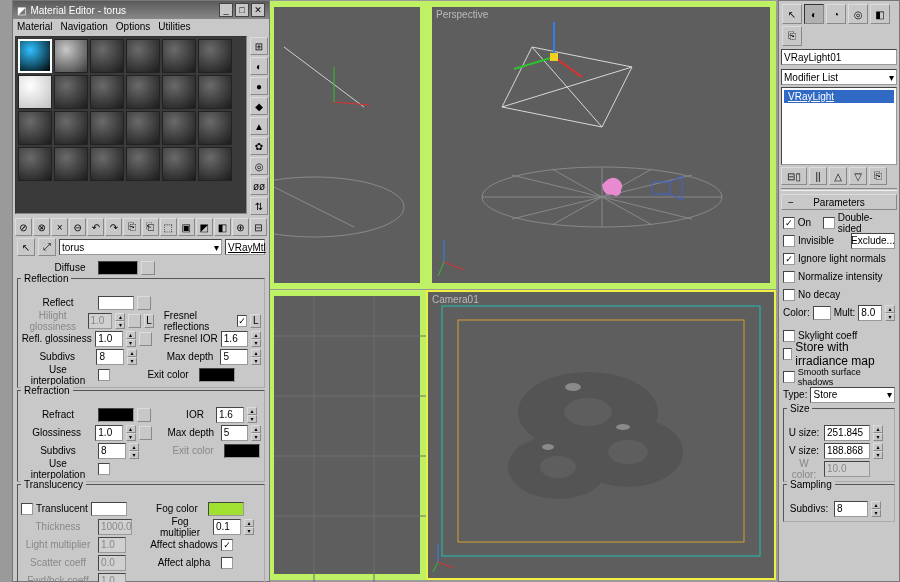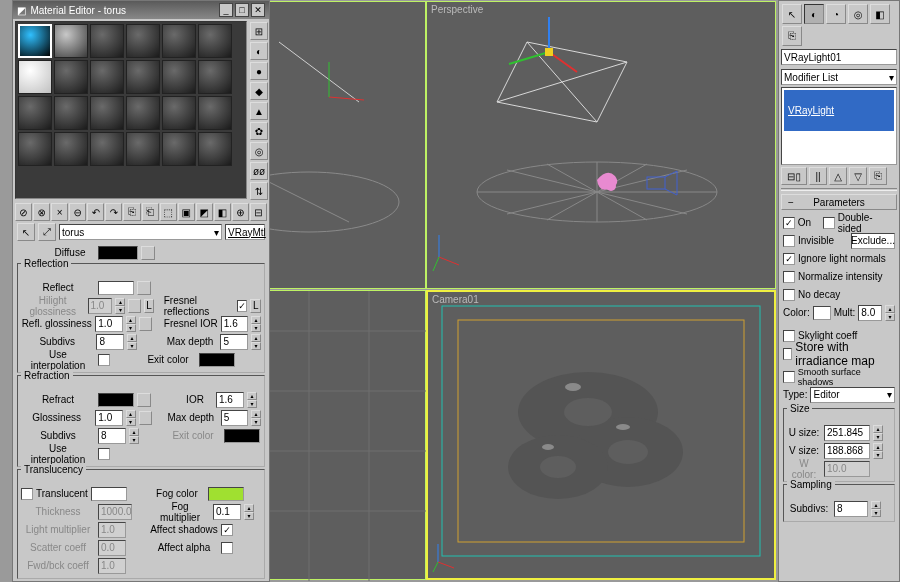--- a/index.html
+++ b/index.html
@@ -1,21 +1,21 @@
 <!DOCTYPE html>
 <html><head>
 <meta charset="utf-8">
 <style>
 * { margin:0; padding:0; box-sizing:border-box; font-family:"Tahoma",sans-serif; font-size:10px; }
 body { background:#9a9a9a; width:900px; height:582px; overflow:hidden; position:relative; color:#000; }
 .panel { background:#c8c8c8; border:1px solid #777; }
 .titlebar { height:18px; background:linear-gradient(#5a5a5a,#888); color:#fff; display:flex; align-items:center; padding:0 4px; }
 .titlebar .spacer { flex:1; }
 .titlebar .btn { width:14px; height:14px; background:#c8c8c8; border:1px solid #444; margin-left:2px; display:flex; align-items:center; justify-content:center; font-size:9px; color:#000; }
-.viewport { background:#5e5e5e; border:1px solid #bef264; position:relative; }
+.viewport { background:#5e5e5e; border:6px solid #bef264; position:relative; }
 .viewport-label { position:absolute; top:2px; left:4px; color:#bbb; font-size:10px; }
 .btn-sm { width:18px; height:18px; background:#c8c8c8; border:1px outset #ddd; display:inline-flex; align-items:center; justify-content:center; }
 .field { height:16px; background:#fff; border:1px inset #999; padding:0 2px; display:inline-flex; align-items:center; }
 .field.dis { background:#d0d0d0; color:#888; }
 .spinner-pair { display:inline-flex; flex-direction:column; vertical-align:middle; }
 .spinner-pair span { width:10px; height:8px; background:#c8c8c8; border:1px outset #ddd; font-size:6px; line-height:6px; text-align:center; }
 .ck { width:12px; height:12px; background:#fff; border:1px inset #999; display:inline-flex; align-items:center; justify-content:center; font-size:9px; }
 .dropdown { height:16px; background:#fff; border:1px inset #999; display:inline-flex; align-items:center; padding:0 2px; }
 .dropdown .arrow { margin-left:auto; }
 .rollout-head { background:#c8c8c8; border:1px outset #ddd; height:16px; display:flex; align-items:center; justify-content:center; position:relative; margin:1px 0; }
@@ -127,20 +127,26 @@
 
 <div class="panel" style="position:absolute; left:12px; top:0; width:258px; height:582px;">
   <div class="titlebar">
     <span>◩</span>
     <span style="margin-left:4px">Material Editor - torus</span>
     <span class="spacer"></span>
     <span class="btn">_</span>
     <span class="btn">□</span>
     <span class="btn">✕</span>
   </div>
+  <div style="display:flex; gap:8px; padding:2px 4px;">
+    <span>Material</span>
+    <span>Navigation</span>
+    <span>Options</span>
+    <span>Utilities</span>
+  </div>
 
   <div style="display:flex;">
     <div style="background:#3a3a3a; padding:2px; margin:2px; display:grid; grid-template-columns:repeat(6,34px); grid-auto-rows:34px; gap:2px; flex:1; border:1px inset #888;">
       <div class="matslot" style="border:2px solid #fff; background:radial-gradient(circle at 35% 30%, #30c0ff, #000);"></div>
       <div class="matslot" style="background:radial-gradient(circle at 35% 30%, #c8c8c8, #3a3a3a);"></div>
       <div class="matslot"></div>
       <div class="matslot"></div>
       <div class="matslot"></div>
       <div class="matslot"></div>
       <div class="matslot" style="background:radial-gradient(circle at 35% 30%, #fff, #c0c0c0);"></div>
@@ -368,21 +374,21 @@
     <span class="rptab">◎</span>
     <span class="rptab">◧</span>
     <span class="rptab">⎘</span>
   </div>
   <div class="field" style="width:100%; margin:2px 0;">VRayLight01</div>
   <div class="dropdown" style="width:100%; margin:2px 0;">
       <span>Modifier List</span>
       <span class="arrow">▾</span>
     </div>
   <div style="background:#fff; border:1px inset #999; height:78px; padding:2px;">
-    <div style="background:#316ac5; color:#fff; padding:15px 4px;text-decoration:underline;">VRayLight</div>
+    <div style="background:#316ac5; color:#fff; padding:1px 4px;text-decoration:underline;">VRayLight</div>
   </div>
   <div style="display:flex; gap:2px; margin:2px 0;">
     <span class="btn-sm" style="width:26px">⊟▯</span>
     <span class="btn-sm">||</span>
     <span class="btn-sm">△</span>
     <span class="btn-sm">▽</span>
     <span class="btn-sm">⎘</span>
   </div>
   <div style="height:3px; border-top:1px solid #888; border-bottom:1px solid #eee; margin:3px 0;"></div>
 
@@ -436,21 +442,21 @@
         <span style="font-size:12px">Store with irradiance map</span>
       </div>
     <div style="height:4px"></div>
     <div class="row">
         <span class="ck"></span>
         <span style="font-size:9px">Smooth surface shadows</span>
       </div>
     <div class="row">
         <span>Type:</span>
         <div class="dropdown" style="flex:1">
-          <span>Editor</span>
+          <span>Store</span>
           <span class="arrow">▾</span>
         </div>
       </div>
   </div>
 
   <div class="section-box">
     <span class="section-label">Size</span>
     <div class="row">
         <span class="lbl" style="width:34px">U size:</span>
         <span class="field" style="width:46px">251.845</span>

